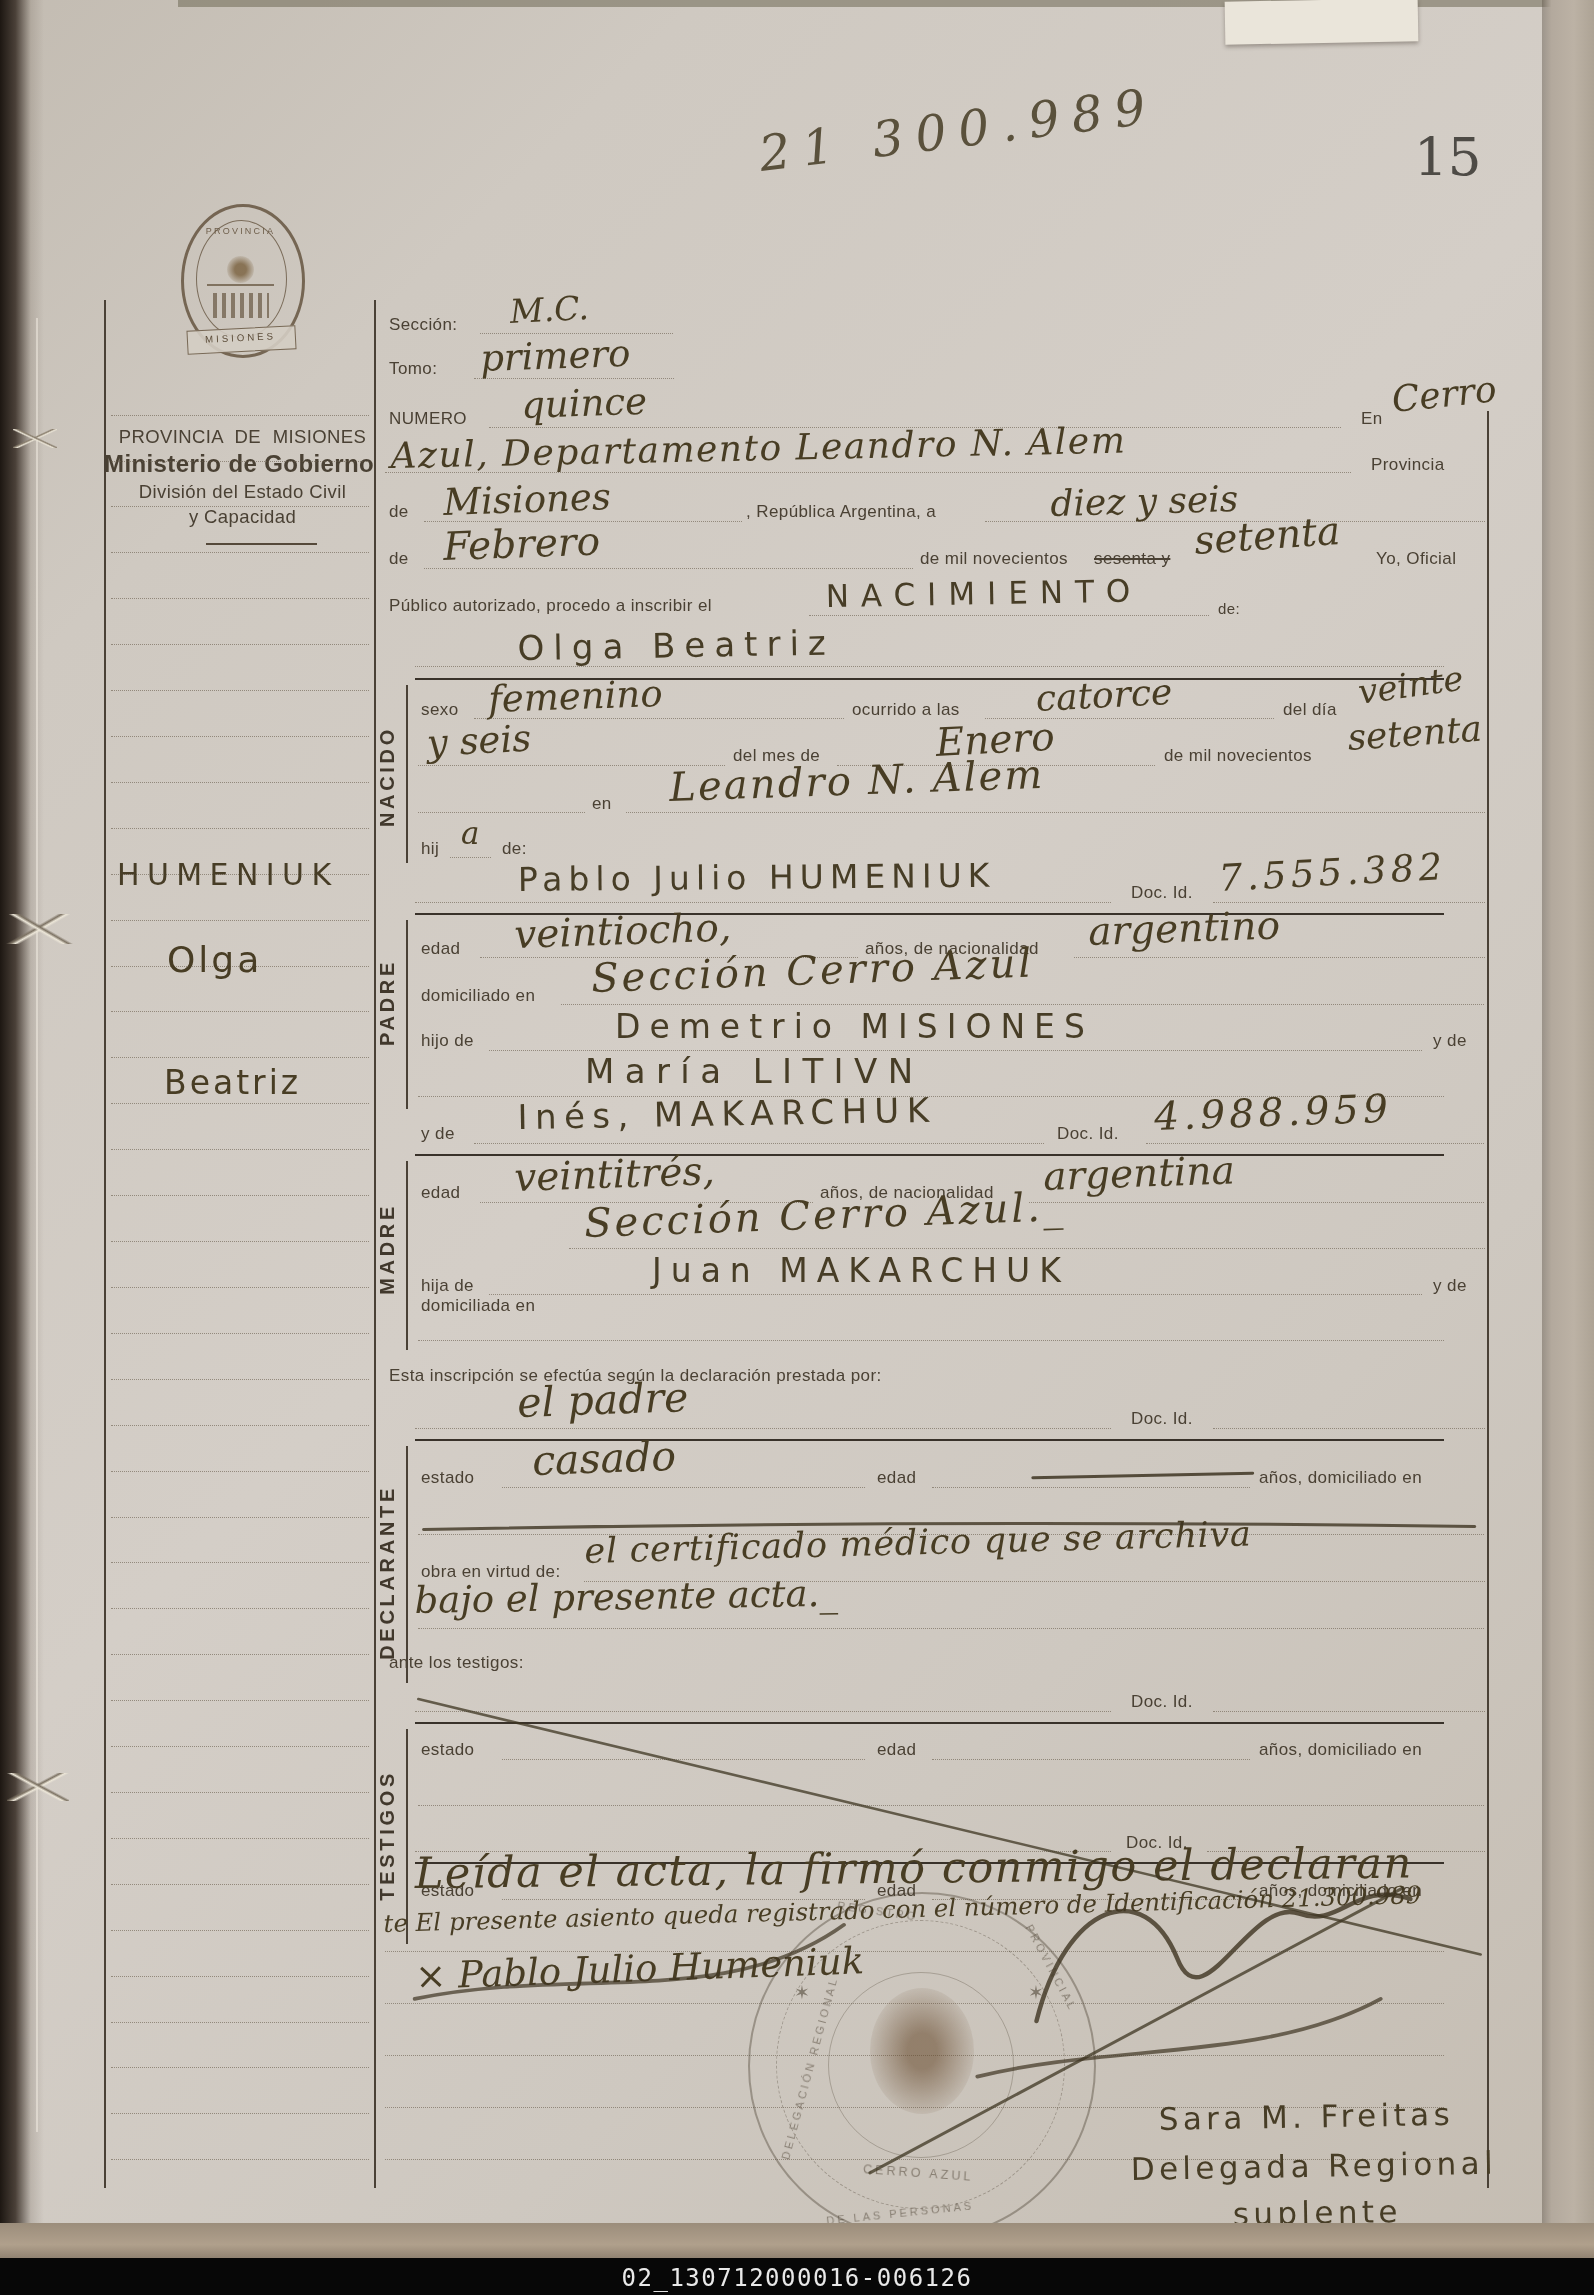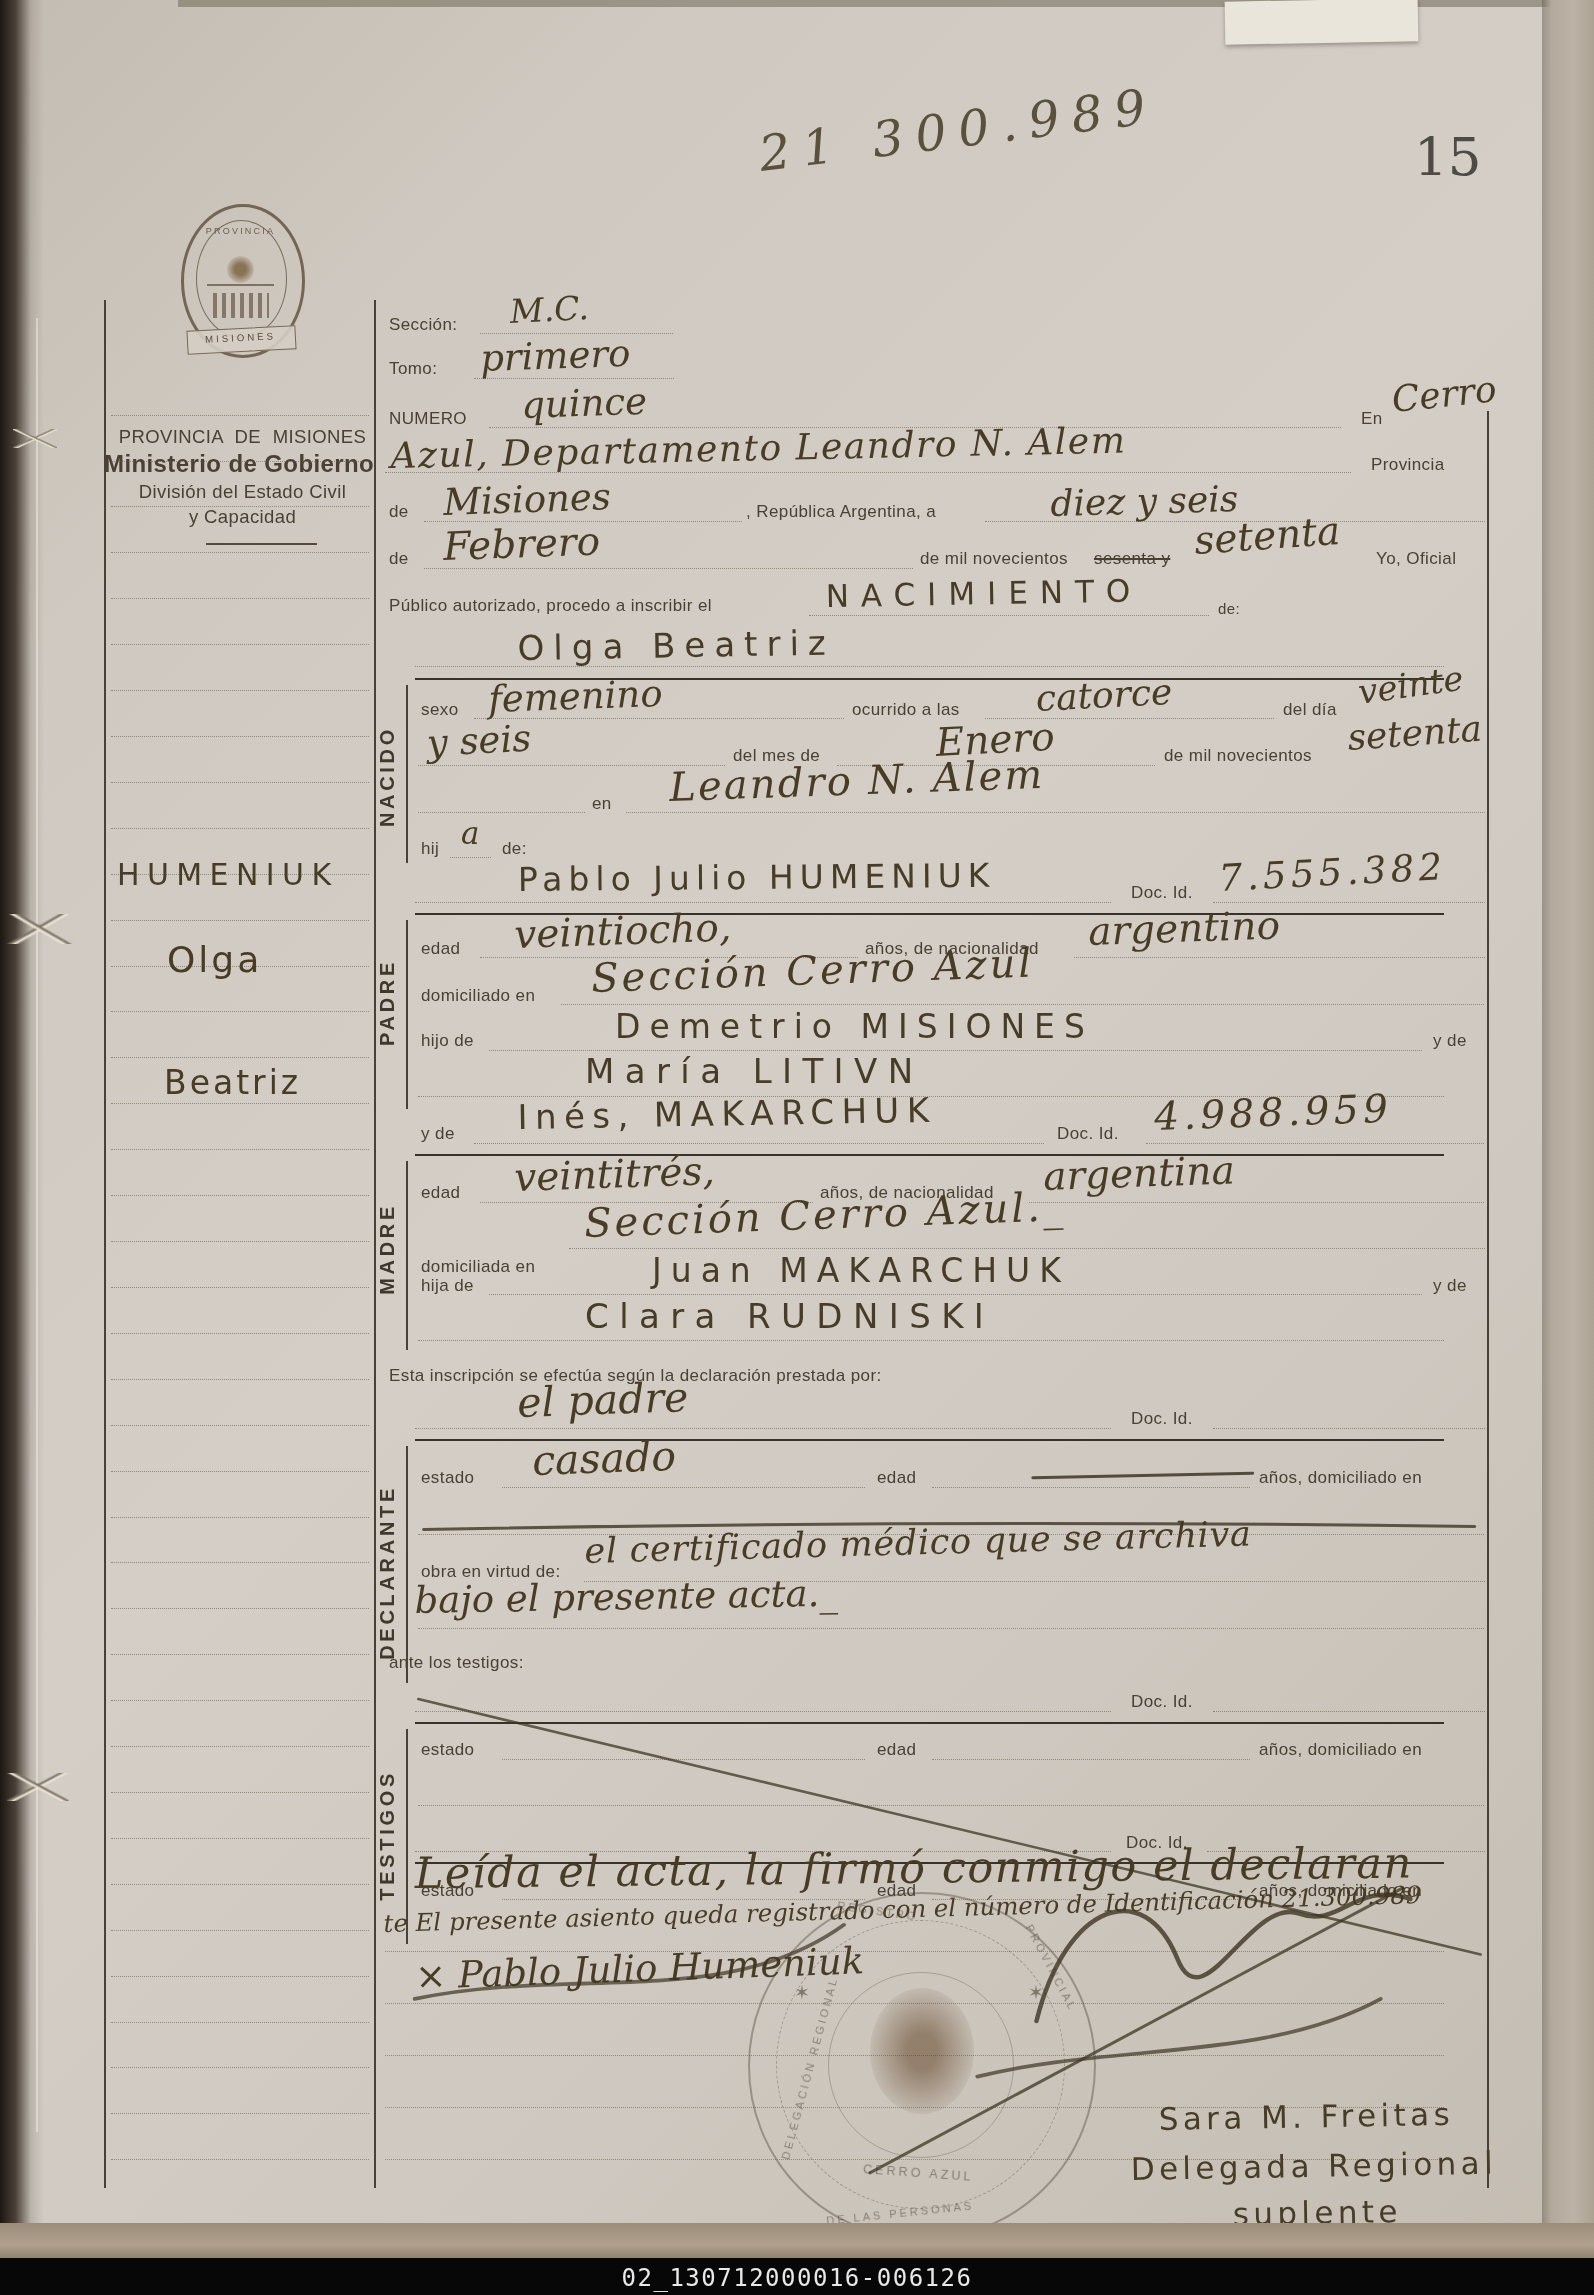--- a/index.html
+++ b/index.html
@@ -227,31 +227,30 @@
   <div class="vl" style="left:406px;top:1161px;height:189px;"></div>
   <div class="sec" style="left:376px;top:1203px;">MADRE</div>
 
   <div class="pl" style="left:421px;top:1183px;">edad</div>
   <div class="dotl" style="left:480px;top:1202px;width:333px;"></div>
   <div class="hw" style="left:515px;top:1155px;font-size:39px;transform:rotate(-2deg);">veintitrés,</div>
   <div class="pl" style="left:820px;top:1183px;">años, de nacionalidad</div>
   <div class="dotl" style="left:1029px;top:1202px;width:455px;"></div>
   <div class="hw" style="left:1044px;top:1154px;font-size:39px;transform:rotate(-2deg);">argentina</div>
 
-  <div class="pl" style="left:421px;top:1257px;">domiciliada en</div>
+  <div class="pl" style="left:421px;top:1296px;">domiciliada en</div>
   <div class="dotl" style="left:569px;top:1248px;width:916px;"></div>
   <div class="hw" style="left:585px;top:1200px;font-size:40px;transform:rotate(-2deg);letter-spacing:3px;">Sección Cerro Azul._</div>
 
   <div class="pl" style="left:421px;top:1276px;">hija de</div>
   <div class="dotl" style="left:489px;top:1294px;width:933px;"></div>
   <div class="hp" style="left:652px;top:1251px;font-size:33px;letter-spacing:9px;">Juan MAKARCHUK</div>
   <div class="pl" style="left:1433px;top:1276px;">y de</div>
 
   <div class="dotl" style="left:418px;top:1340px;width:1026px;"></div>
-  <div class="hp" style="left:585px;top:1296px;font-size:34px;letter-spacing:10.4px;">Clara RUDNISKI</div>
 
   <div class="pl" style="left:389px;top:1366px;">Esta inscripción se efectúa según la declaración prestada por:</div>
   <div class="dotl" style="left:415px;top:1428px;width:696px;"></div>
   <div class="hw" style="left:518px;top:1379px;font-size:41px;transform:rotate(-2deg);">el padre</div>
   <div class="pl" style="left:1131px;top:1409px;">Doc. Id.</div>
   <div class="dotl" style="left:1213px;top:1428px;width:272px;"></div>
   <div class="bl" style="left:415px;top:1439px;width:1029px;"></div>
 
   <div class="vl" style="left:406px;top:1446px;height:237px;"></div>
   <div class="sec" style="left:376px;top:1485px;">DECLARANTE</div>

